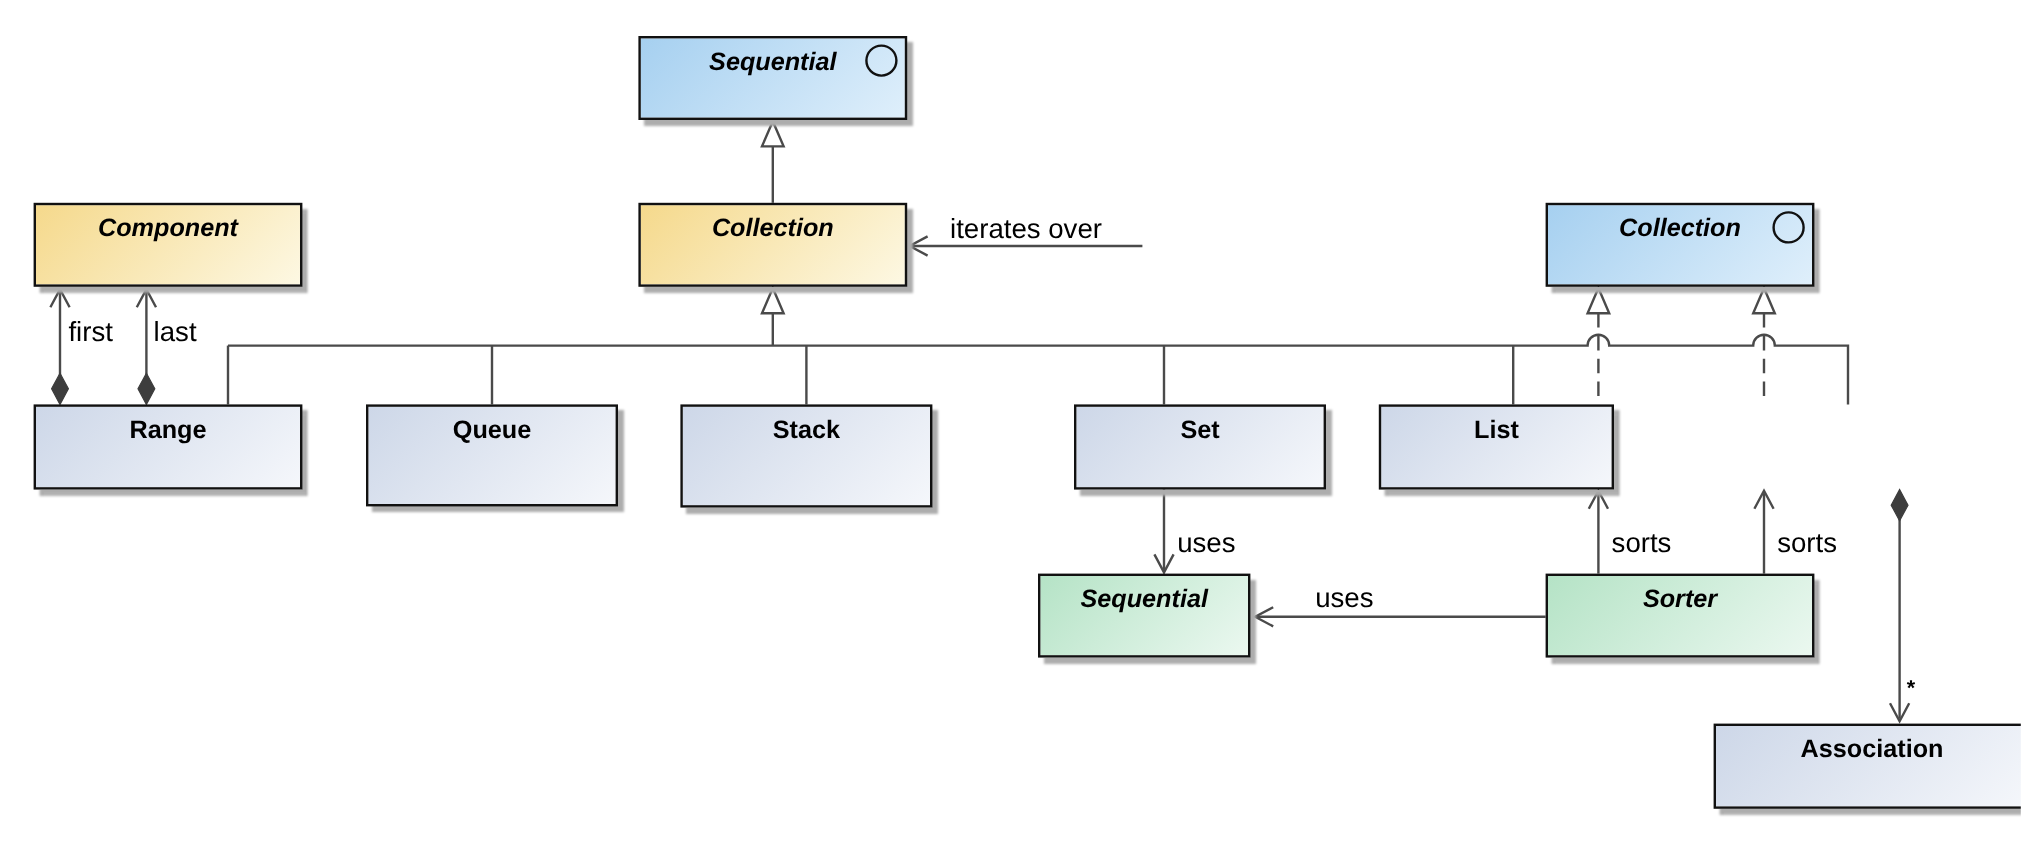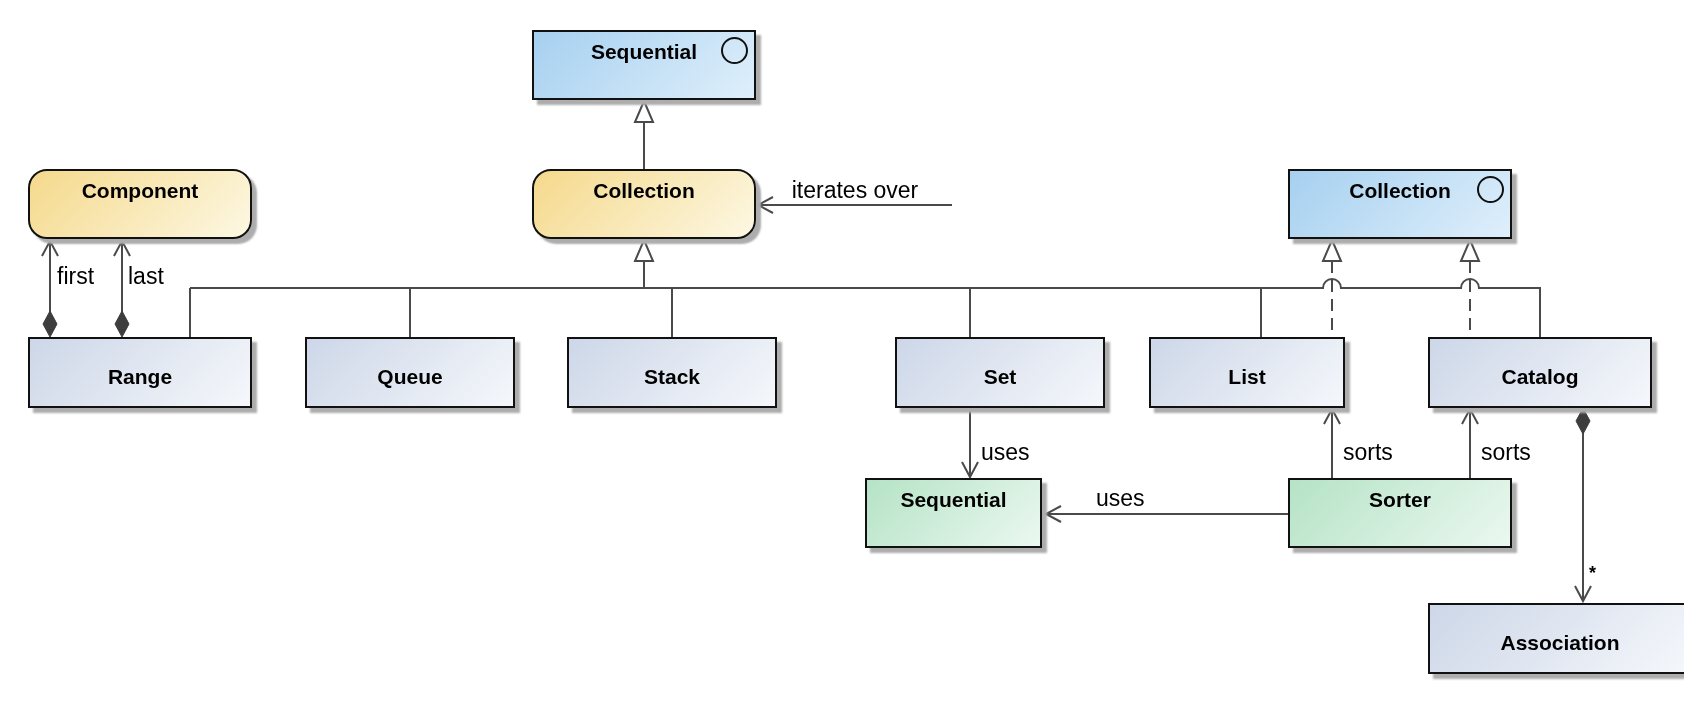--- a/index.html
+++ b/index.html
@@ -20,25 +20,25 @@
   .dia{fill:var(--diamond-color);stroke:var(--diamond-color);stroke-width:1;}
   .arr{fill:none;stroke:var(--line-color);stroke-width:2;stroke-linejoin:miter;}
   .box{
     position:absolute;box-sizing:border-box;
     border:2px solid var(--box-border);
     box-shadow:5px 5px 2px var(--shadow-color);
     display:flex;justify-content:center;align-items:flex-start;
     padding-top:8px;
   }
   .box .title{font-weight:bold;font-size:21px;color:#000;white-space:nowrap;}
-  .box.abstract .title{}
+  .box.abstract .title{font-style:italic;}
   .blue  {background:linear-gradient(135deg,var(--interface-start),var(--interface-end));}
-  .yellow{background:linear-gradient(135deg,var(--yellow-start),var(--yellow-end));border-radius:19px;}
+  .yellow{background:linear-gradient(135deg,var(--yellow-start),var(--yellow-end));}
   .green {background:linear-gradient(135deg,var(--green-start),var(--green-end));}
-  .gray  {background:linear-gradient(135deg,var(--class-start),var(--class-end));align-items:center;}
+  .gray  {background:linear-gradient(135deg,var(--class-start),var(--class-end));}
   .lollipop{
     position:absolute;top:5px;right:6px;width:23px;height:23px;
     border:2.5px solid #111;border-radius:50%;
     background:transparent;
   }
   .elbl{position:absolute;font-size:23px;color:var(--label-color);white-space:nowrap;}
   .elbl.center{transform:translateX(-50%);}
   .elbl.mult{font-weight:bold;font-size:18px;}
 </style>
 </head>
@@ -134,39 +134,36 @@
 
   <div class="box blue abstract" style="left:1288px;top:169px;width:224px;height:70px">
     <span class="title">Collection</span>
     <span class="lollipop"></span>
   </div>
 
   <div class="box gray" style="left:28px;top:337px;width:224px;height:71px">
     <span class="title">Range</span>
   </div>
 
-  <div class="box gray" style="left:305px;top:337px;width:210px;height:71px">
+  <div class="box gray" style="left:305px;top:337px;width:210px;height:85px">
     <span class="title">Queue</span>
   </div>
 
-  <div class="box gray" style="left:567px;top:337px;width:210px;height:71px">
+  <div class="box gray" style="left:567px;top:337px;width:210px;height:86px">
     <span class="title">Stack</span>
   </div>
 
   <div class="box gray" style="left:895px;top:337px;width:210px;height:71px">
     <span class="title">Set</span>
   </div>
 
   <div class="box gray" style="left:1149px;top:337px;width:196px;height:71px">
     <span class="title">List</span>
   </div>
 
-  <div class="box gray" style="left:1428px;top:337px;width:224px;height:71px">
-    <span class="title">Catalog</span>
-  </div>
 
   <div class="box green abstract" style="left:865px;top:478px;width:177px;height:70px">
     <span class="title">Sequential</span>
   </div>
 
   <div class="box green abstract" style="left:1288px;top:478px;width:224px;height:70px">
     <span class="title">Sorter</span>
   </div>
 
   <div class="box gray" style="left:1428px;top:603px;width:264px;height:71px">

